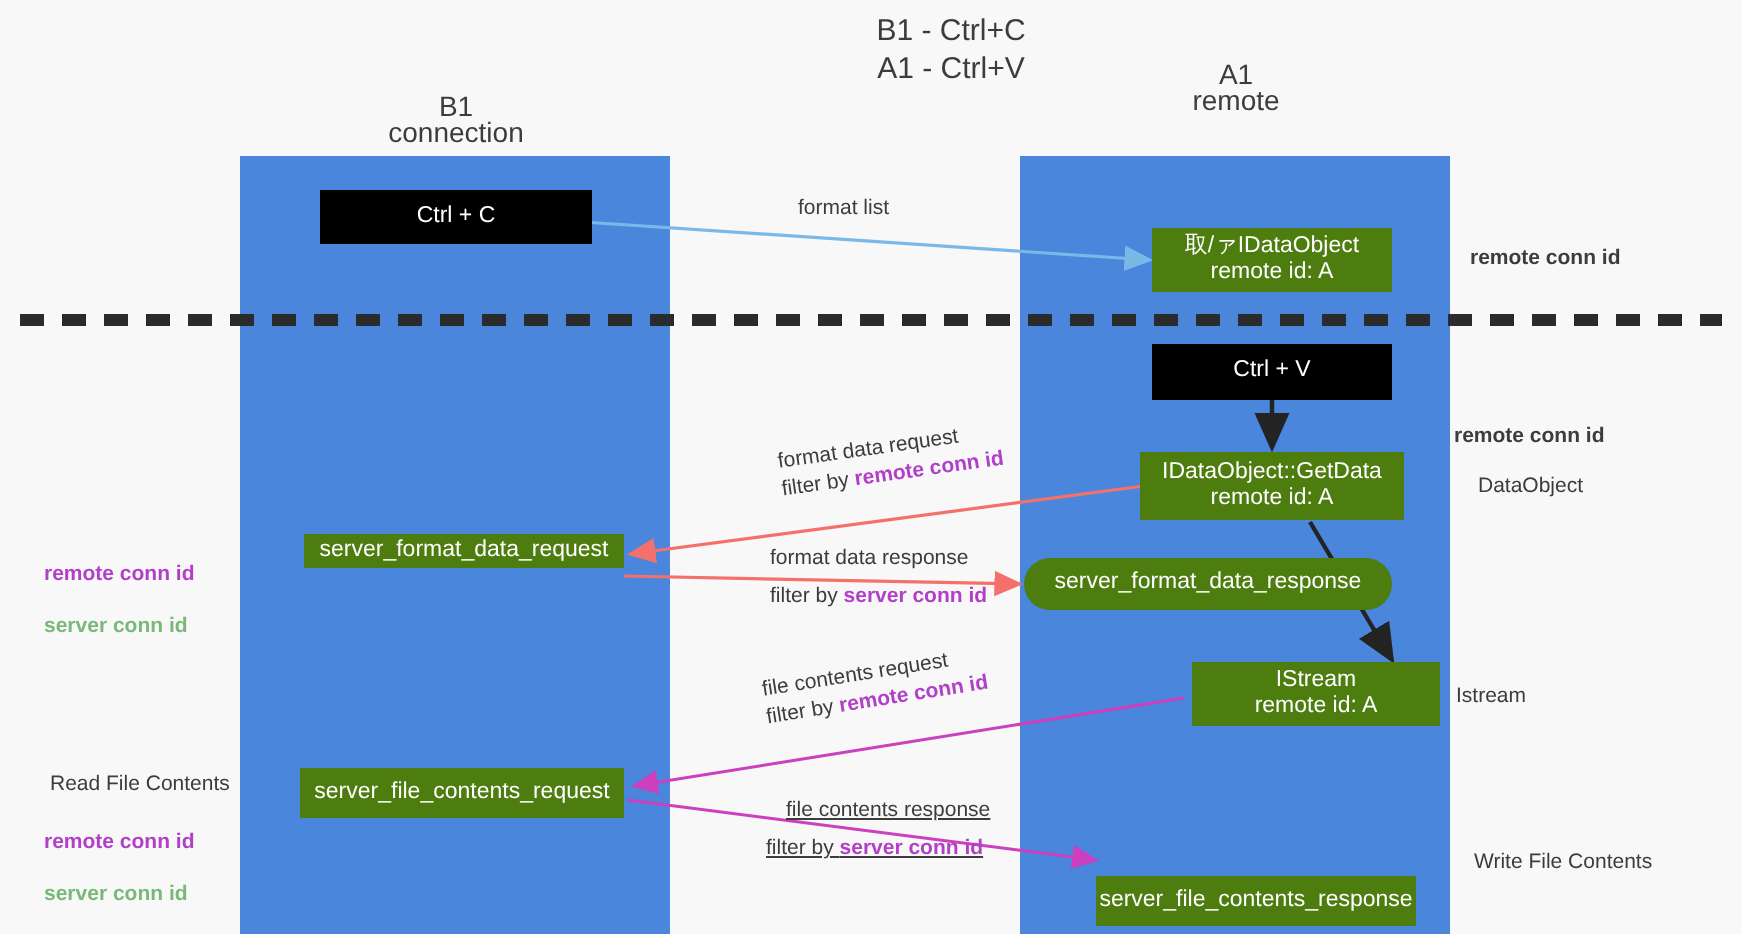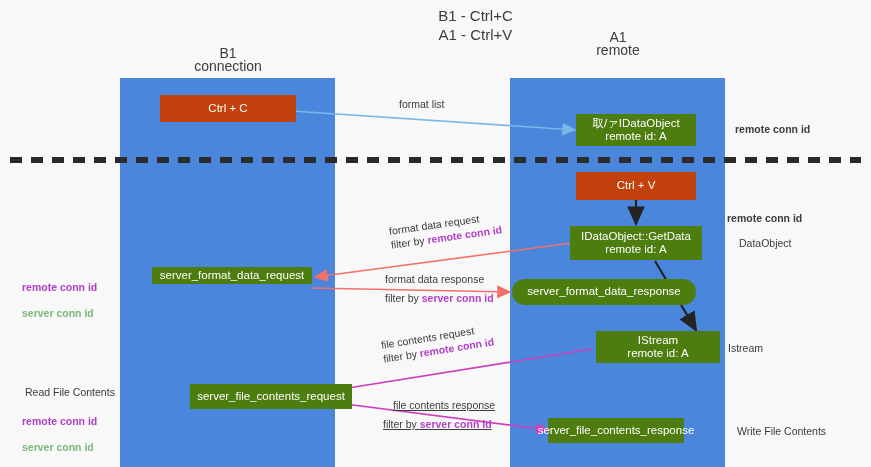--- a/index.html
+++ b/index.html
@@ -27,21 +27,21 @@
   .lane-head{
     position:absolute;text-align:center;font-size:14px;
     line-height:13px;color:#3c3c3c;white-space:pre-line;
   }
 
   .node{
     position:absolute;display:flex;align-items:center;justify-content:center;
     text-align:center;color:#ffffff;font-size:11.5px;line-height:13.5px;
     white-space:pre-line;box-sizing:border-box;padding:2px 4px;
   }
-  .node.green{background:#c2410c;}
+  .node.green{background:#000000;}
   .node.orange{background:#4d7c0f;}
 
   .edge-label{
     position:absolute;font-size:10.5px;line-height:14px;color:#3c3c3c;
     white-space:nowrap;
   }
   .edge-label.rot-up{transform-origin:0 0;}
   .purple{color:#b23fc8;font-weight:bold;}
   .green-t{color:#78b97a;font-weight:bold;}
   .side-label{
@@ -113,23 +113,23 @@
   <div class="node orange" style="left:570px;top:226px;width:132px;height:34px;">IDataObject::GetData
 remote id: A</div>
 
   <div class="node orange" style="left:152px;top:267px;width:160px;height:17px;">server_format_data_request</div>
 
   <div class="node orange" style="left:512px;top:279px;width:184px;height:26px;border-radius:13px;">server_format_data_response</div>
 
   <div class="node orange" style="left:596px;top:331px;width:124px;height:32px;">IStream
 remote id: A</div>
 
-  <div class="node orange" style="left:150px;top:384px;width:162px;height:25px;margin-left:40px;">server_file_contents_request</div>
+  <div class="node orange" style="left:150px;top:384px;width:162px;height:25px;">server_file_contents_request</div>
 
-  <div class="node orange" style="left:548px;top:418px;width:136px;height:25px;">server_file_contents_response</div>
+  <div class="node orange" style="left:548px;top:438px;width:160px;height:25px;">server_file_contents_response</div>
 
   <div class="edge-label" style="left:399px;top:97px;">format list</div>
 
   <div class="edge-label rot-up" style="left:388px;top:224px;transform:rotate(-8deg);">
     <div>format data request</div>
     <div><span>filter by </span><span class="purple">remote conn id</span></div>
   </div>
 
   <div class="edge-label" style="left:385px;top:272px;">
     <div>format data response</div>

